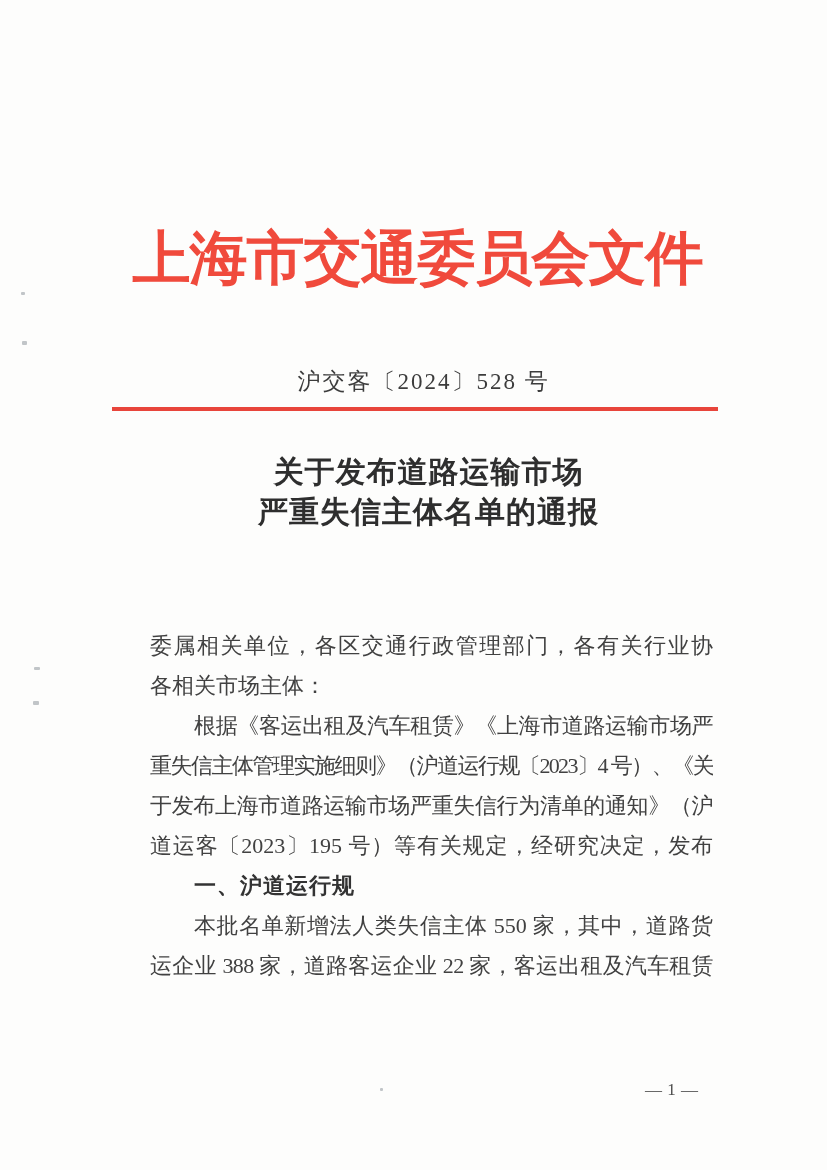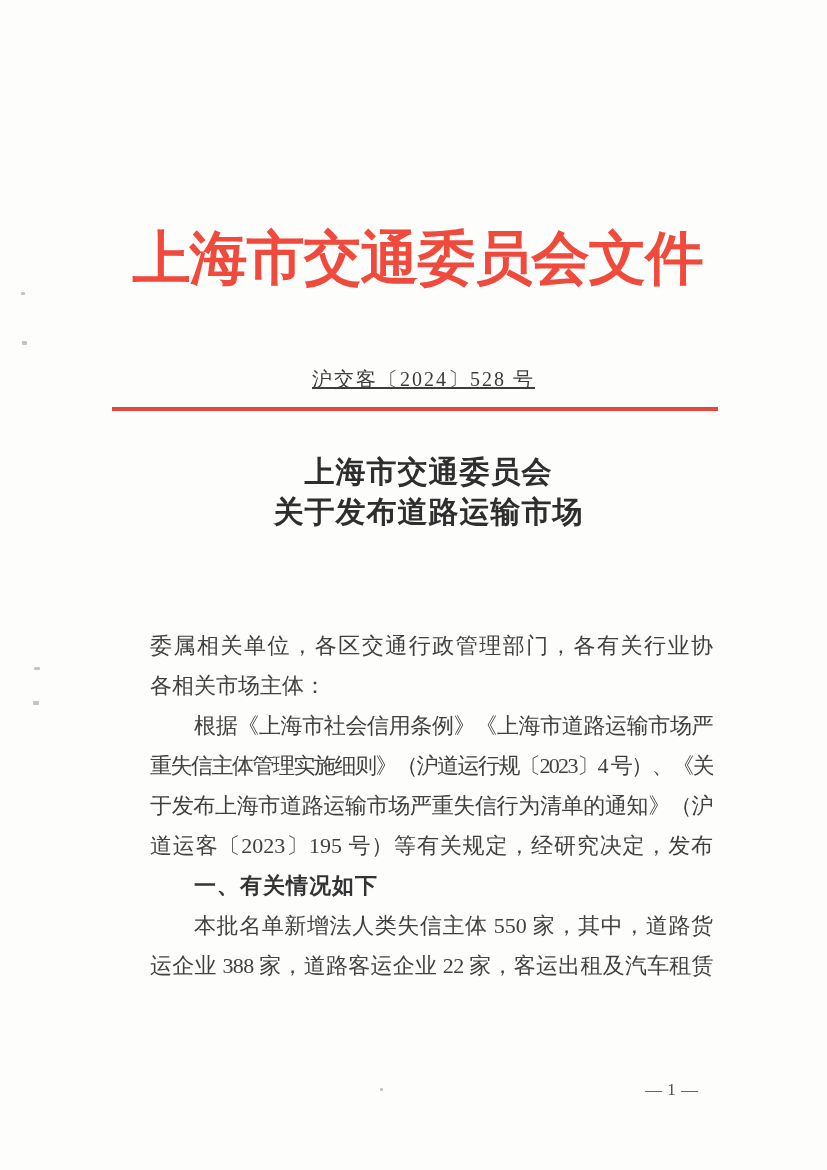--- a/index.html
+++ b/index.html
@@ -31,25 +31,24 @@
     white-space: nowrap;
   }
 
   
   .doc-number {
     position: absolute;
     top: 366px;
     left: 20px;
     right: 0;
     text-align: center;
-    font-size: 20px;
+    font-size: 23px;
     color: #3c3c3c;
     letter-spacing: 2px;
     white-space: nowrap;
-    text-decoration: underline;
   }
 
   
   .red-rule {
     position: absolute;
     top: 407px;
     left: 112px;
     width: 606px;
     height: 4px;
     background: var(--rule_red, #e8453b);
@@ -123,32 +122,32 @@
 
 <div class="page">
 
   <div class="header-title">上海市交通委员会文件</div>
 
   <div class="doc-number">沪交客〔2024〕528 号</div>
 
   <div class="red-rule"></div>
 
   <div class="title">
-    <div>上海市交通委员会</div>
     <div>关于发布道路运输市场</div>
+    <div>严重失信主体名单的通报</div>
   </div>
 
   <div class="body-block">
     <div class="bl full">委属相关单位，各区交通行政管理部门，各有关行业协会，</div>
     <div class="bl">各相关市场主体：</div>
-    <div class="bl full ind tight">根据《上海市社会信用条例》《上海市道路运输市场严</div>
+    <div class="bl full ind tight">根据《客运出租及汽车租赁》《上海市道路运输市场严</div>
     <div class="bl full tight2">重失信主体管理实施细则》（沪道运行规〔2023〕4 号）、《关</div>
     <div class="bl full tight">于发布上海市道路运输市场严重失信行为清单的通知》（沪</div>
     <div class="bl full">道运客〔2023〕195 号）等有关规定，经研究决定，发布</div>
-    <div class="bl heading ind">一、有关情况如下</div>
+    <div class="bl heading ind">一、沪道运行规</div>
     <div class="bl full ind">本批名单新增法人类失信主体 550 家，其中，道路货</div>
     <div class="bl full tight">运企业 388 家，道路客运企业 22 家，客运出租及汽车租赁</div>
   </div>
 
   <div class="page-number">— 1 —</div>
 
   <div class="speck" style="left:21px; top:292px; width:4px; height:3px;"></div>
   <div class="speck" style="left:22px; top:341px; width:5px; height:4px;"></div>
   <div class="speck" style="left:34px; top:667px; width:6px; height:3px;"></div>
   <div class="speck" style="left:33px; top:701px; width:6px; height:4px;"></div>

